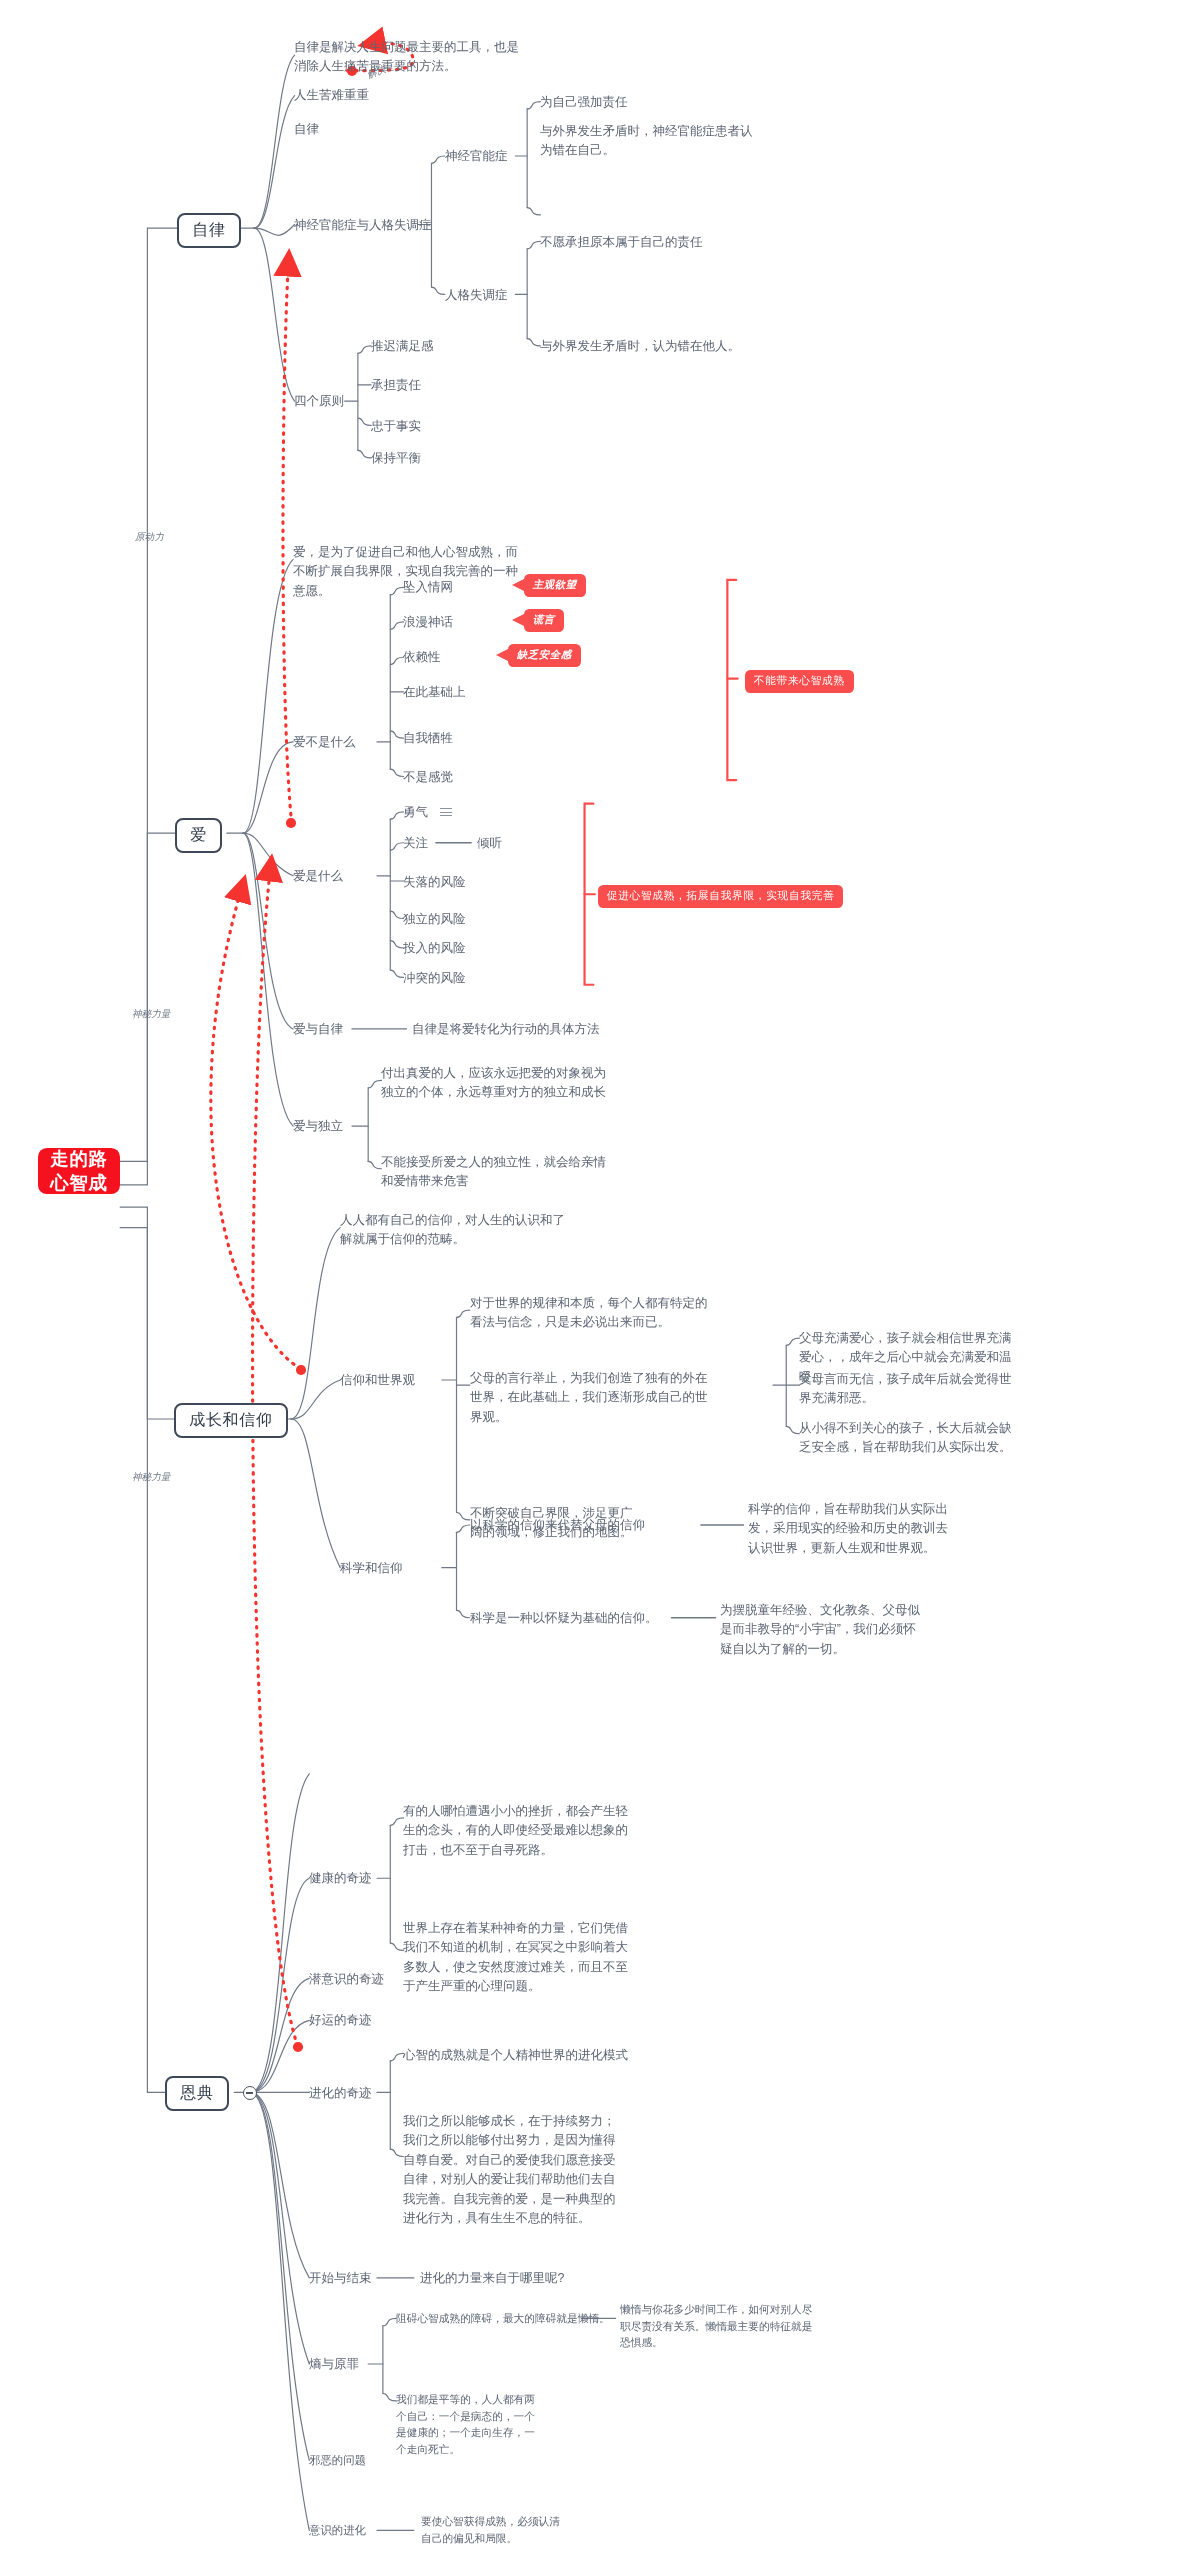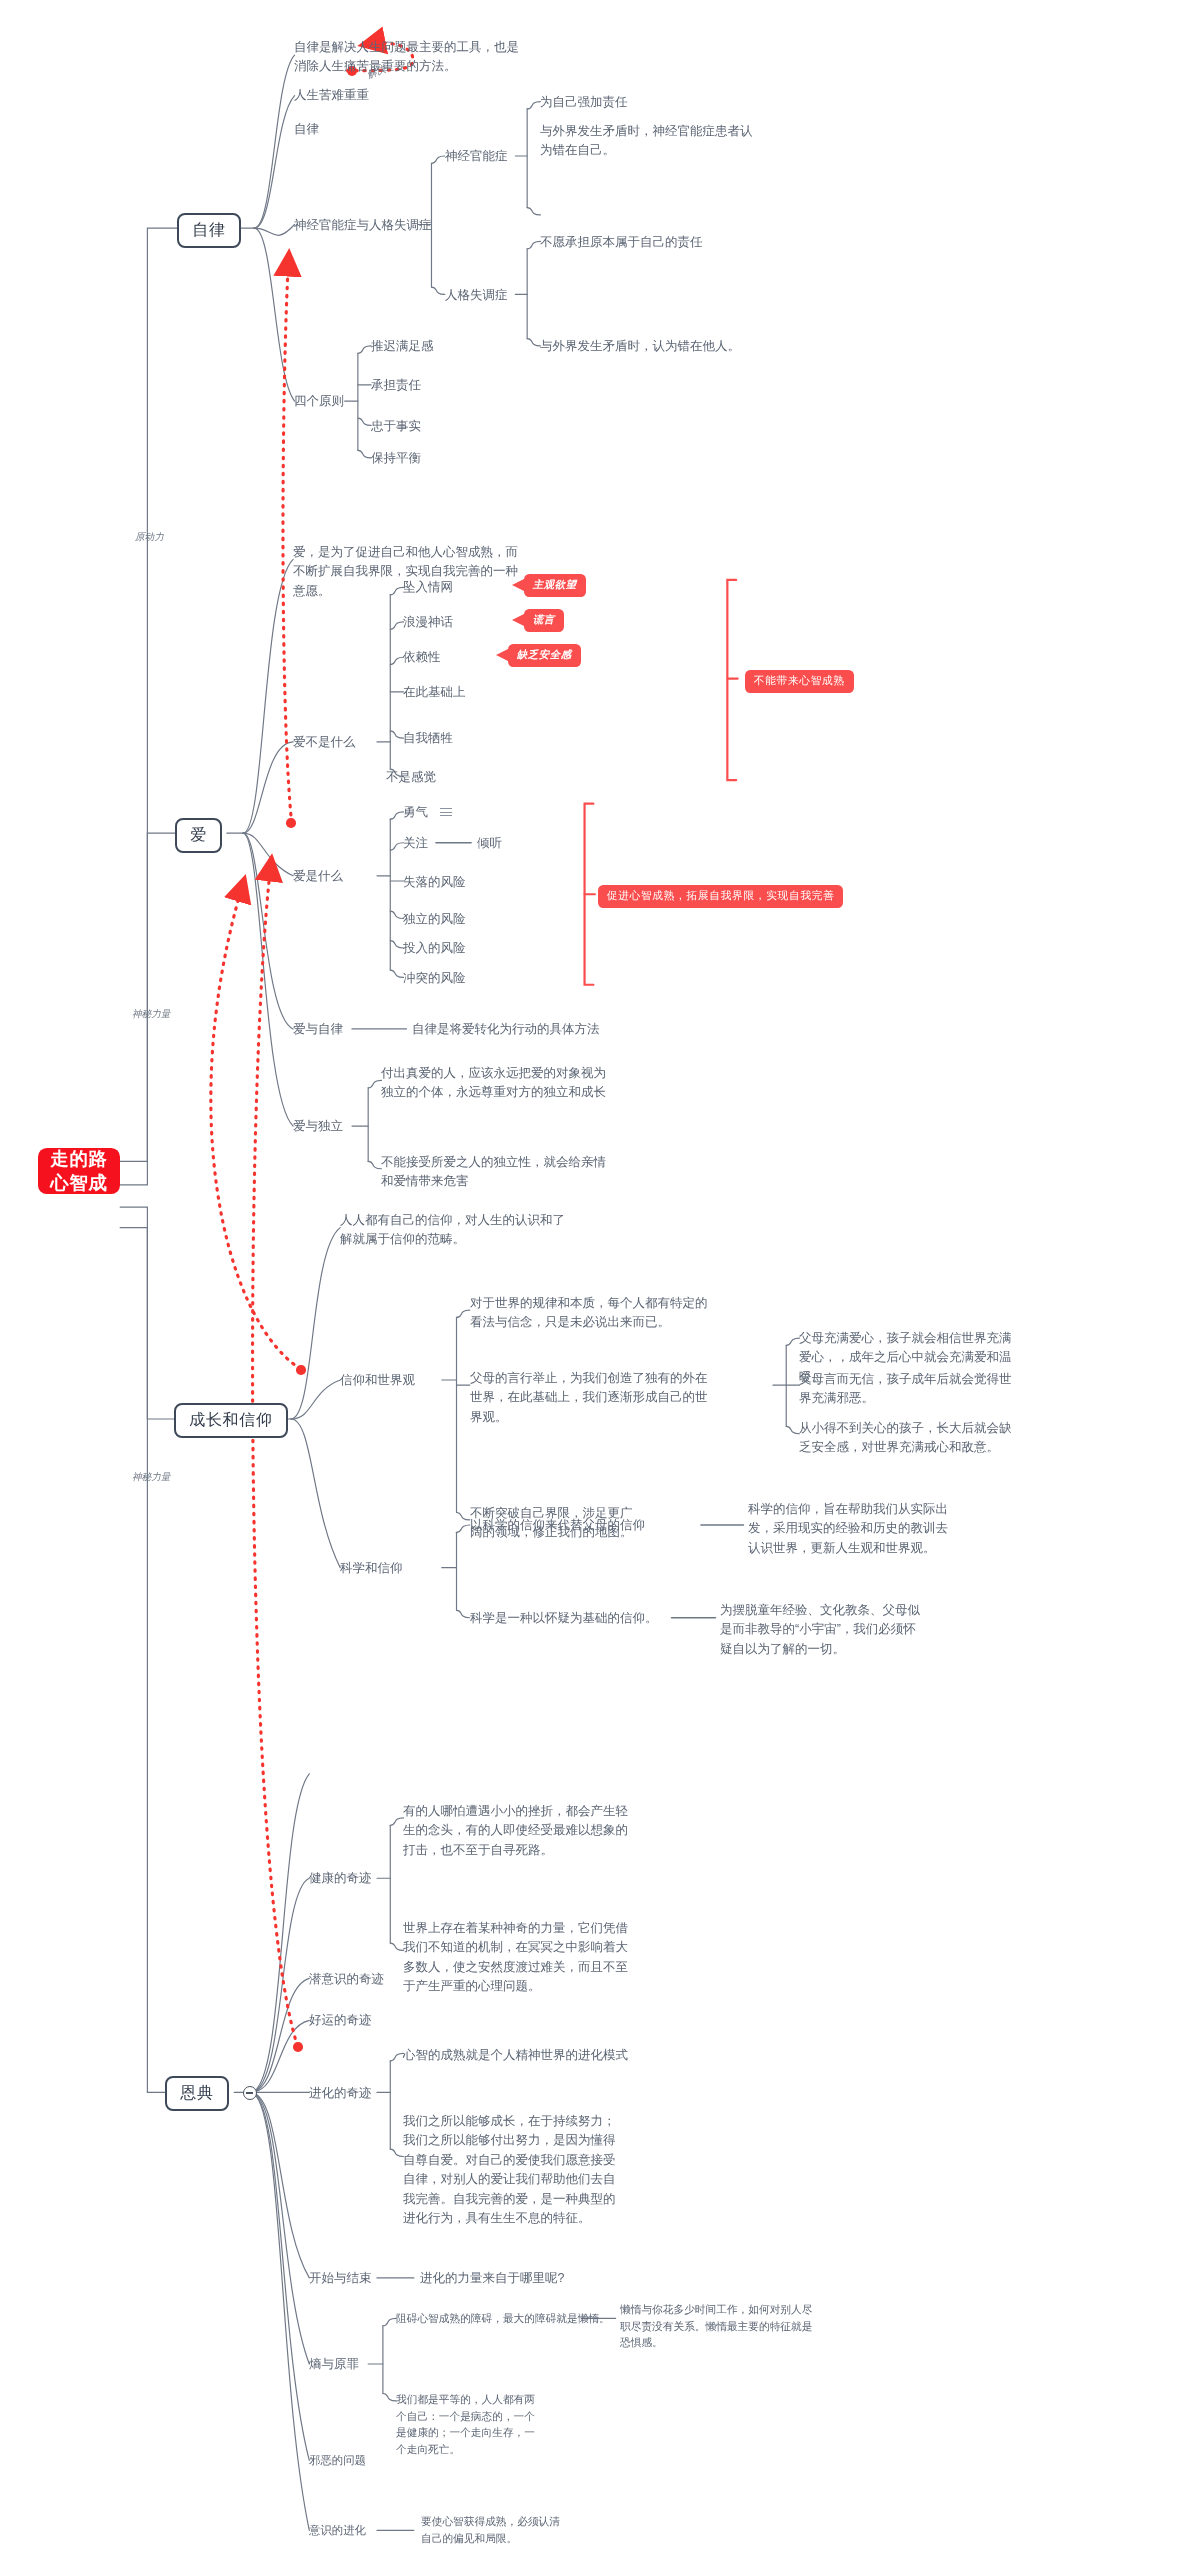--- a/index.html
+++ b/index.html
@@ -239,21 +239,21 @@
 
 <div class="node" style="left:293px;top:733px;">爱不是什么</div>
 <div class="node" style="left:403px;top:578px;">坠入情网</div>
 <div class="tag" style="left:524px;top:574px;">主观欲望<span class="beak"></span></div>
 <div class="node" style="left:403px;top:613px;">浪漫神话</div>
 <div class="tag" style="left:524px;top:609px;">谎言<span class="beak"></span></div>
 <div class="node" style="left:403px;top:648px;">依赖性</div>
 <div class="tag" style="left:508px;top:644px;">缺乏安全感<span class="beak"></span></div>
 <div class="node" style="left:403px;top:683px;">在此基础上</div>
 <div class="node" style="left:403px;top:729px;">自我牺牲</div>
-<div class="node" style="left:386px;top:768px;">不是感觉</div>
+<div class="node" style="left:403px;top:768px;">不是感觉</div>
 <div class="tag plain" style="left:745px;top:670px;">不能带来心智成熟</div>
 
 <div class="node" style="left:293px;top:867px;">爱是什么</div>
 <div class="node" style="left:403px;top:803px;">勇气</div>
 <div class="noteicon" style="left:440px;top:808px;">
       <i></i>
       <i></i>
       <i></i>
     </div>
 <div class="node" style="left:403px;top:834px;">关注</div>
@@ -271,21 +271,21 @@
 <div class="node wrap" style="left:381px;top:1064px;width:228px;">付出真爱的人，应该永远把爱的对象视为独立的个体，永远尊重对方的独立和成长</div>
 <div class="node wrap" style="left:381px;top:1153px;width:228px;">不能接受所爱之人的独立性，就会给亲情和爱情带来危害</div>
 
 <div class="node wrap" style="left:340px;top:1211px;width:236px;">人人都有自己的信仰，对人生的认识和了解就属于信仰的范畴。</div>
 
 <div class="node" style="left:340px;top:1371px;">信仰和世界观</div>
 <div class="node wrap" style="left:470px;top:1294px;width:243px;">对于世界的规律和本质，每个人都有特定的看法与信念，只是未必说出来而已。</div>
 <div class="node wrap" style="left:470px;top:1369px;width:243px;">父母的言行举止，为我们创造了独有的外在世界，在此基础上，我们逐渐形成自己的世界观。</div>
 <div class="node wrap" style="left:799px;top:1329px;width:221px;">父母充满爱心，孩子就会相信世界充满爱心，，成年之后心中就会充满爱和温暖。</div>
 <div class="node wrap" style="left:799px;top:1370px;width:221px;">父母言而无信，孩子成年后就会觉得世界充满邪恶。</div>
-<div class="node wrap" style="left:799px;top:1419px;width:221px;">从小得不到关心的孩子，长大后就会缺乏安全感，对世界充满戒心和敌意。</div>
+<div class="node wrap" style="left:799px;top:1419px;width:221px;">从小得不到关心的孩子，长大后就会缺乏安全感，旨在帮助我们从实际出发。</div>
 <div class="node wrap" style="left:470px;top:1504px;width:173px;">不断突破自己界限，涉足更广阔的领域，修正我们的地图。</div>
 
 <div class="node" style="left:340px;top:1559px;">科学和信仰</div>
 <div class="node" style="left:470px;top:1516px;">以科学的信仰来代替父母的信仰</div>
 <div class="node wrap" style="left:748px;top:1500px;width:208px;">科学的信仰，旨在帮助我们从实际出发，采用现实的经验和历史的教训去认识世界，更新人生观和世界观。</div>
 <div class="node" style="left:470px;top:1609px;">科学是一种以怀疑为基础的信仰。</div>
 <div class="node wrap" style="left:720px;top:1601px;width:208px;">为摆脱童年经验、文化教条、父母似是而非教导的“小宇宙”，我们必须怀疑自以为了解的一切。</div>
 
 
 <div class="node" style="left:309px;top:1869px;">健康的奇迹</div>

